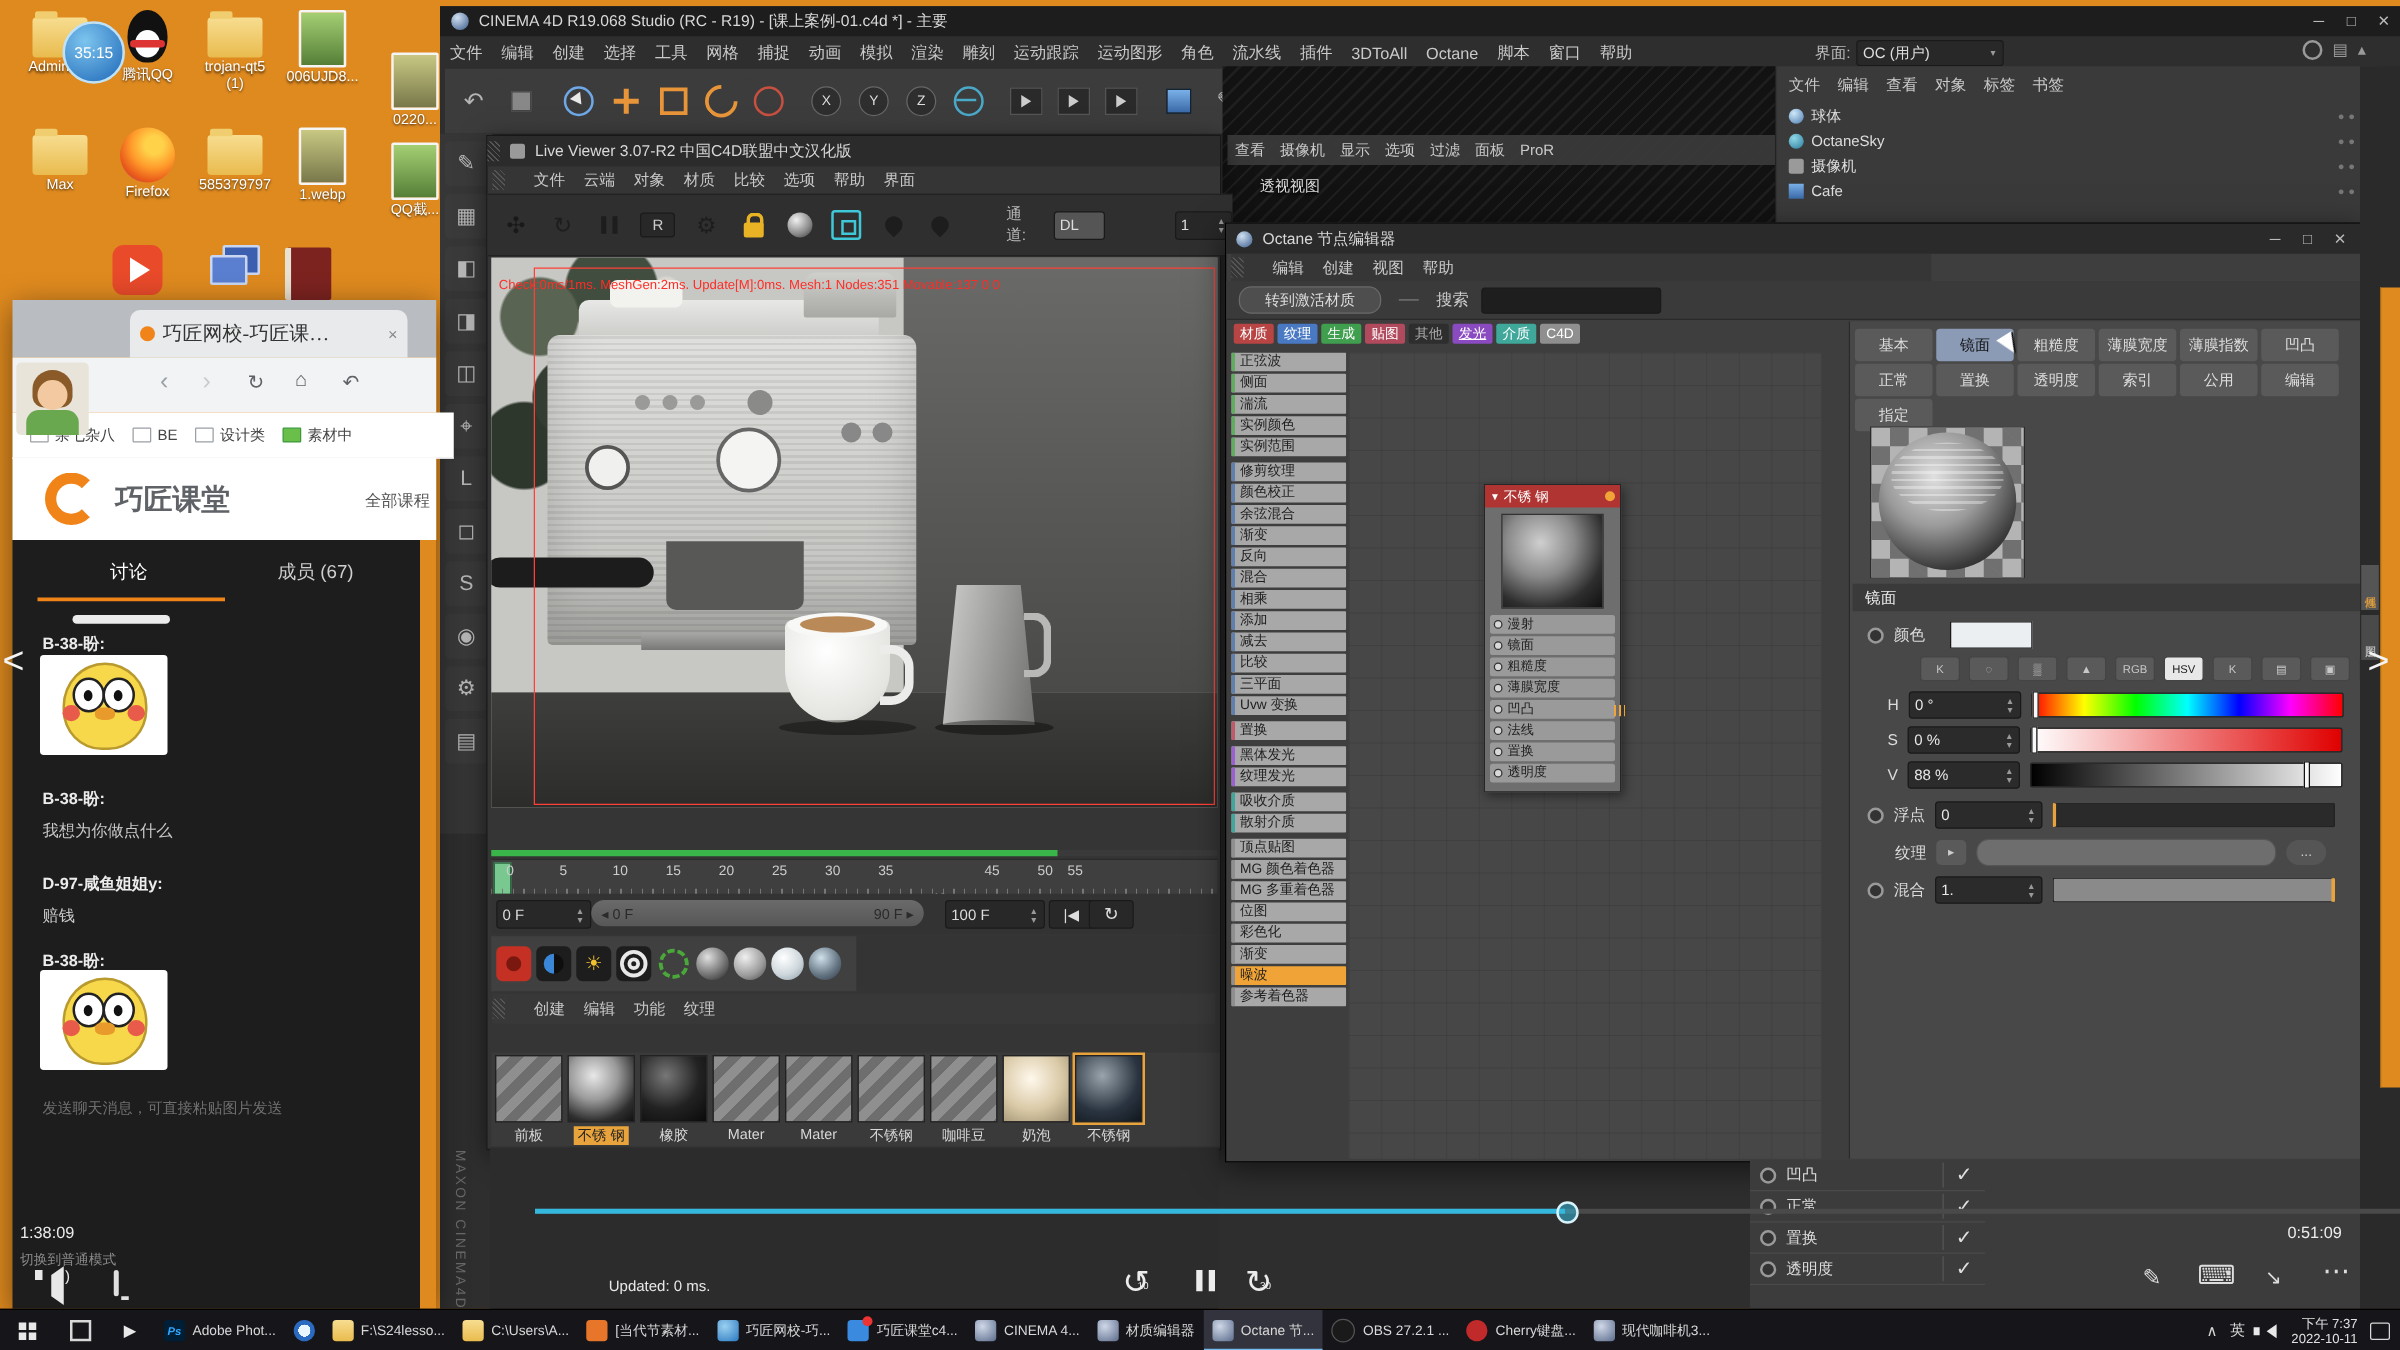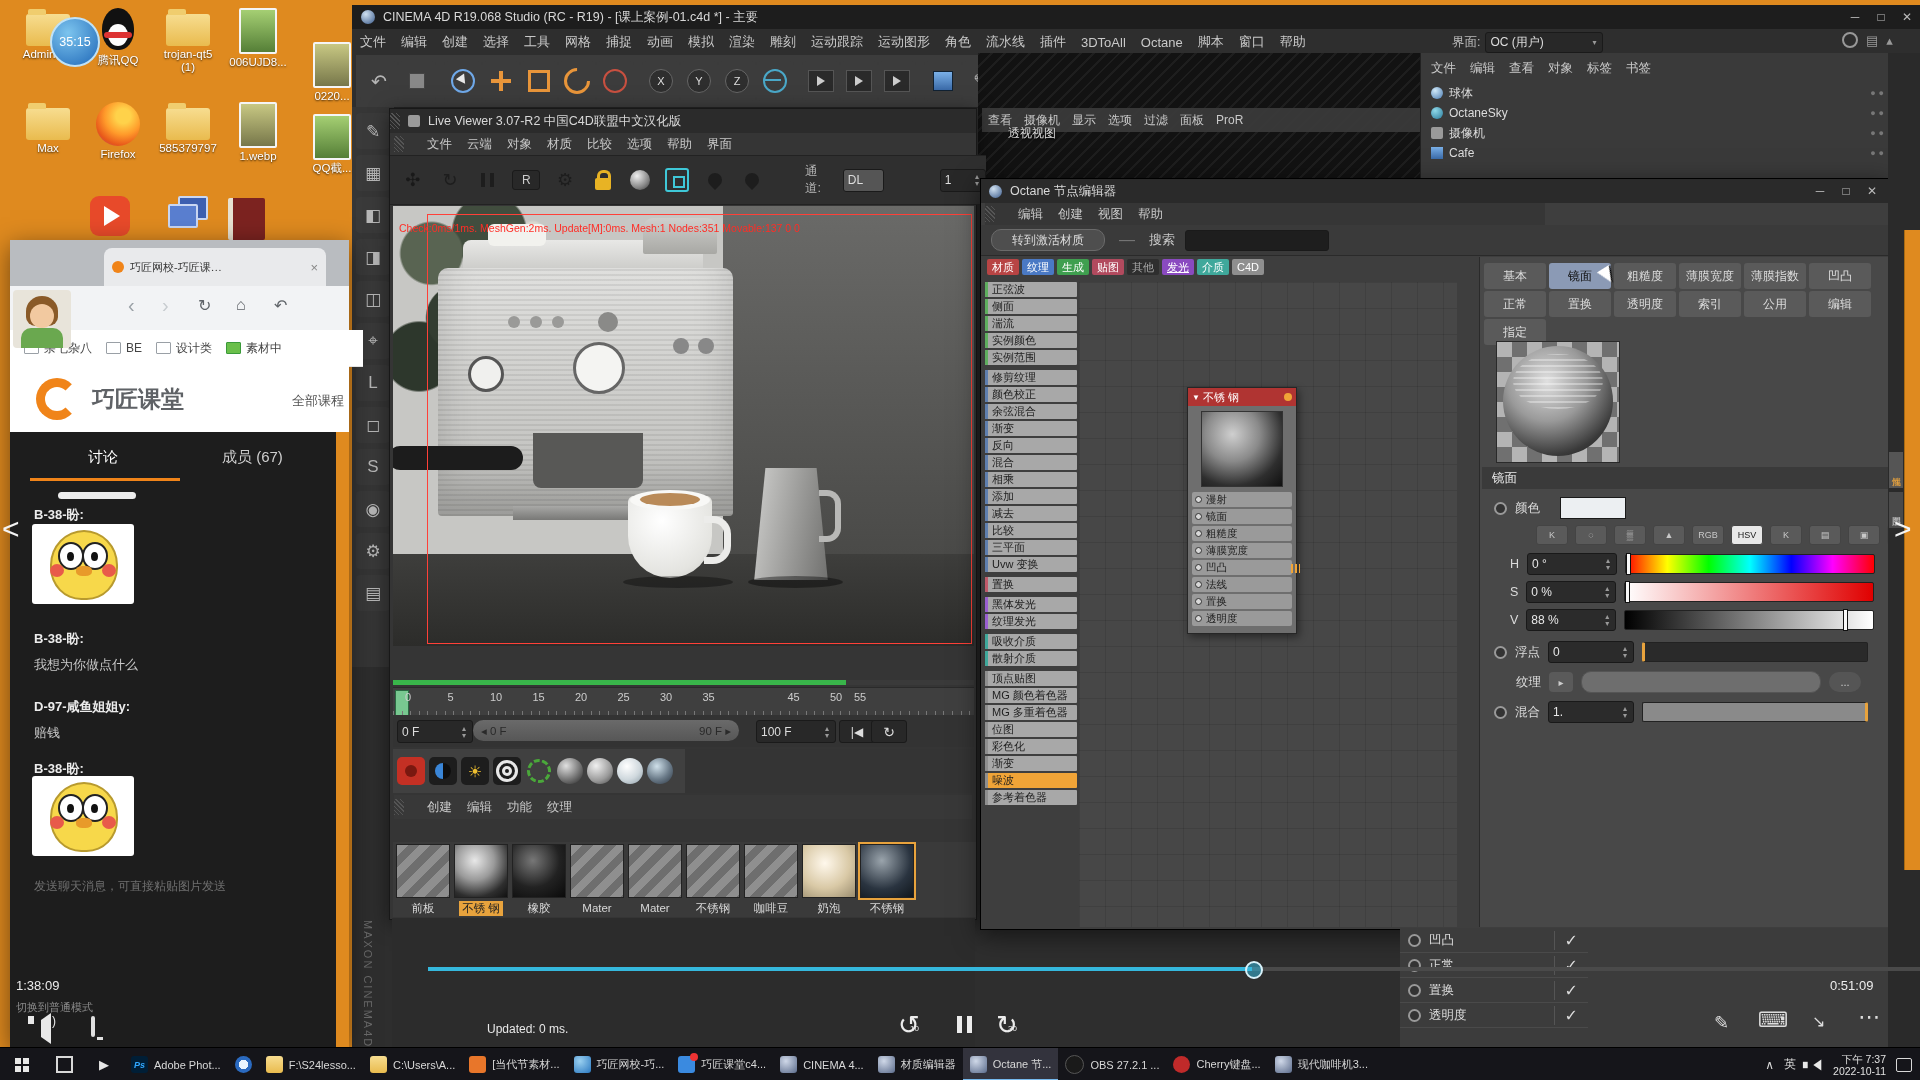--- a/index.html
+++ b/index.html
@@ -348,21 +348,21 @@
   <div class="abs" style="left:978px;top:53px;width:442px;height:125px;background:#121212;background-image:repeating-linear-gradient(135deg,rgba(255,255,255,.05) 0 2px,transparent 2px 9px);">
     <div class="abs menu" id="ovpMenus" style="left:4px;top:55px;width:434px;height:24px;background:rgba(58,58,58,.95);font-size:12px;gap:12px;padding-left:6px;">
         <span>查看</span>
         <span>摄像机</span>
         <span>显示</span>
         <span>选项</span>
         <span>过滤</span>
         <span>面板</span>
         <span>ProR</span>
       </div>
-    <div class="abs" style="left:30px;top:72px;color:#ddd;font-size:12px;text-shadow:0 1px 2px #000;">透视视图</div>
+    <div class="abs" style="left:30px;top:88px;color:#ddd;font-size:12px;text-shadow:0 1px 2px #000;">透视视图</div>
   </div>
 
   
   <div class="abs" style="left:1420px;top:53px;width:485px;height:125px;background:#3a3a3a;border-left:1px solid #222;">
     <div class="abs menu" id="omMenus" style="left:10px;top:4px;height:22px;font-size:12.5px;gap:14px;">
         <span>文件</span>
         <span>编辑</span>
         <span>查看</span>
         <span>对象</span>
         <span>标签</span>
@@ -814,21 +814,21 @@
   <div class="abs" style="left:1888px;top:53px;width:32px;height:994px;background:#2a2a2a;"></div>
   <div class="abs" style="left:1904px;top:230px;width:16px;height:640px;background:#df8a1f;border-left:1px solid #a86a12;"></div>
   <div class="abs vtext ic" style="left:1889px;top:452px;width:14px;height:36px;background:#555;color:#e8a33d;font-size:9px;">属性</div>
   <div class="abs vtext ic" style="left:1889px;top:492px;width:14px;height:36px;background:#4a4a4a;color:#bbb;font-size:9px;">图层</div>
 
   
   <div class="abs" style="left:10px;top:240px;width:339px;height:807px;box-shadow:0 6px 24px rgba(0,0,0,.5);">
     <div class="abs" style="left:0;top:0;width:339px;height:46px;background:#b9bcc0;">
       <div class="abs row" style="left:94px;top:8px;width:206px;height:38px;background:#e9eaec;border-radius:8px 8px 0 0;padding:0 8px;">
         <i style="width:12px;height:12px;border-radius:50%;background:#f08419;margin-right:6px;flex:none;"></i>
-        <span style="font-size:11px;color:#333;white-space:nowrap;overflow:hidden;font-family:Liberation Serif, serif;">巧匠网校-巧匠课…</span>
+        <span style="font-size:16px;color:#333;white-space:nowrap;overflow:hidden;font-family:Liberation Serif, serif;">巧匠网校-巧匠课…</span>
         <span style="margin-left:auto;color:#888;font-size:13px;">×</span>
       </div>
     </div>
     <div class="abs" style="left:0;top:46px;width:339px;height:44px;background:#f2f3f5;">
       <span class="abs" style="left:118px;top:8px;font-size:20px;color:#9aa0a6;">‹</span>
       <span class="abs" style="left:152px;top:8px;font-size:20px;color:#c8ccd0;">›</span>
       <span class="abs" style="left:188px;top:10px;font-size:16px;color:#5f6368;">↻</span>
       <span class="abs" style="left:226px;top:10px;font-size:16px;color:#5f6368;">⌂</span>
       <span class="abs" style="left:264px;top:10px;font-size:16px;color:#5f6368;">↶</span>
     </div>

